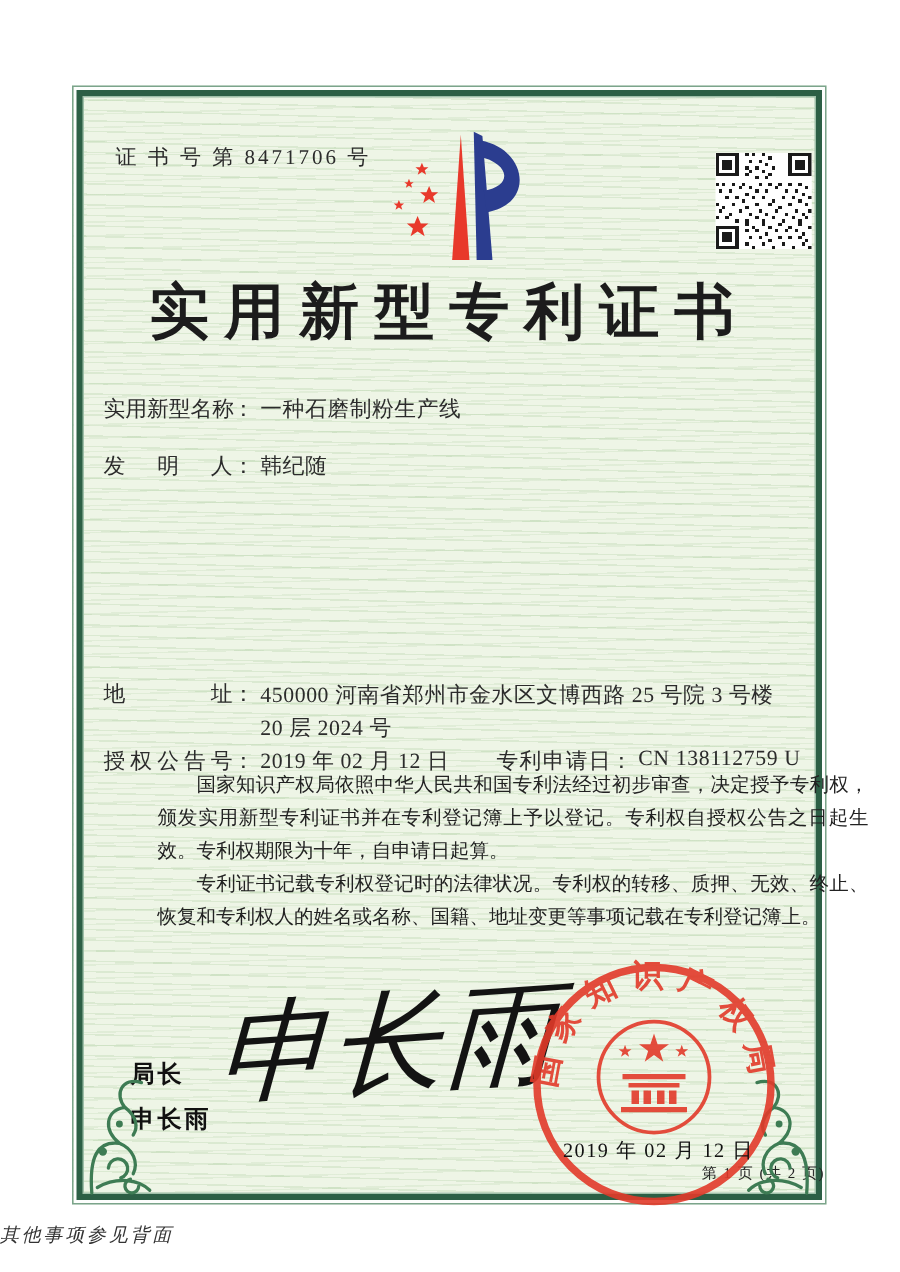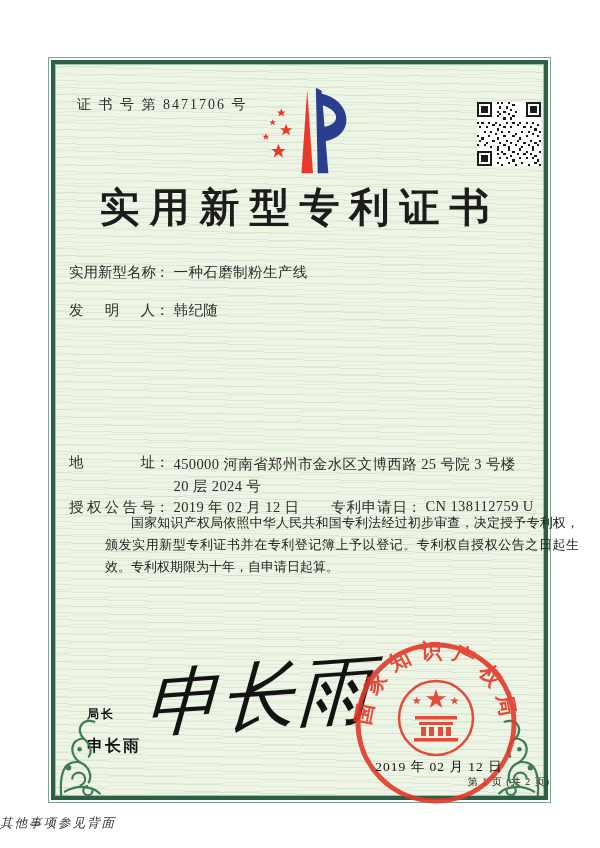--- a/index.html
+++ b/index.html
@@ -31,21 +31,21 @@
   .field.wrap{white-space:normal;}
   .field.wrap .val{width:360px;line-height:1.55;}
   .f0{top:205px;} .f1{top:243px;} .f2{top:281px;} .f3{top:319px;}
   .f4{top:357px;} .f5{top:395px;} .f6{top:440px;}
   .grant2{position:absolute;left:262px;top:0;white-space:nowrap;}
   .grant2 .lab{display:inline-block;width:76px;text-align:justify;text-align-last:justify;}
   .paras{left:20px;top:454px;width:474px;font-size:13px;line-height:1.7;color:#222;
          text-align:justify;margin-left:36px;}
   .paras p{margin:0;text-indent:2em;}
   .director{left:38px;top:648px;font-family:"Liberation Sans","DejaVu Sans",sans-serif;
-            font-weight:700;font-size:12px;letter-spacing:2px;color:#111;}
+            font-weight:700;font-size:16px;letter-spacing:2px;color:#111;}
   .director-name{left:38px;top:678px;font-family:"Liberation Sans","DejaVu Sans",sans-serif;
             font-weight:700;font-size:16px;letter-spacing:2px;color:#111;}
   .autograph{left:96px;top:602px;font-size:74px;font-style:italic;color:#131313;
              transform:rotate(-4deg) skewX(-6deg);letter-spacing:2px;z-index:3;line-height:1;}
   .seal{left:302px;top:580px;width:170px;height:170px;z-index:4;opacity:0.9;}
   .sealdate{left:300px;top:700px;width:180px;text-align:center;font-size:13.5px;color:#111;
             z-index:5;letter-spacing:1px;white-space:nowrap;}
   .pageinfo{left:0;bottom:13px;width:100%;text-align:right;font-size:10px;color:#222;letter-spacing:1px;}
   .backnote{position:absolute;left:0;top:815px;width:600px;font-size:12.5px;
             color:#333;letter-spacing:2px;font-style:italic;}
@@ -112,20 +112,21 @@
   </div>
   <div class="abs field f6">
     <span class="lab">授权公告号</span><span class="col">：</span><span class="val">2019 年 02 月 12 日</span>
     <span class="grant2">
       <span class="lab">专利申请日</span><span class="col">：</span><span class="val">CN 138112759 U</span>
     </span>
   </div>
 
   <div class="abs paras">
     <p>国家知识产权局依照中华人民共和国专利法经过初步审查，决定授予专利权，颁发实用新型专利证书并在专利登记簿上予以登记。专利权自授权公告之日起生效。专利权期限为十年，自申请日起算。</p>
+    <p>专利证书记载专利权登记时的法律状况。专利权的转移、质押、无效、终止、恢复和专利权人的姓名或名称、国籍、地址变更等事项记载在专利登记簿上。</p>
   </div>
 
   <div class="abs director">局长</div>
   <div class="abs director-name">申长雨</div>
   <div class="abs autograph">申长雨</div>
 
   <svg class="abs seal" viewBox="0 0 170 170" aria-hidden="true">
     <circle cx="85" cy="85" r="78" fill="none" stroke="#e23a2a" stroke-width="5"></circle>
     <defs>
         <path id="sealArc" d="M 27 114 A 65 65 0 1 1 143 114" fill="none"></path>

